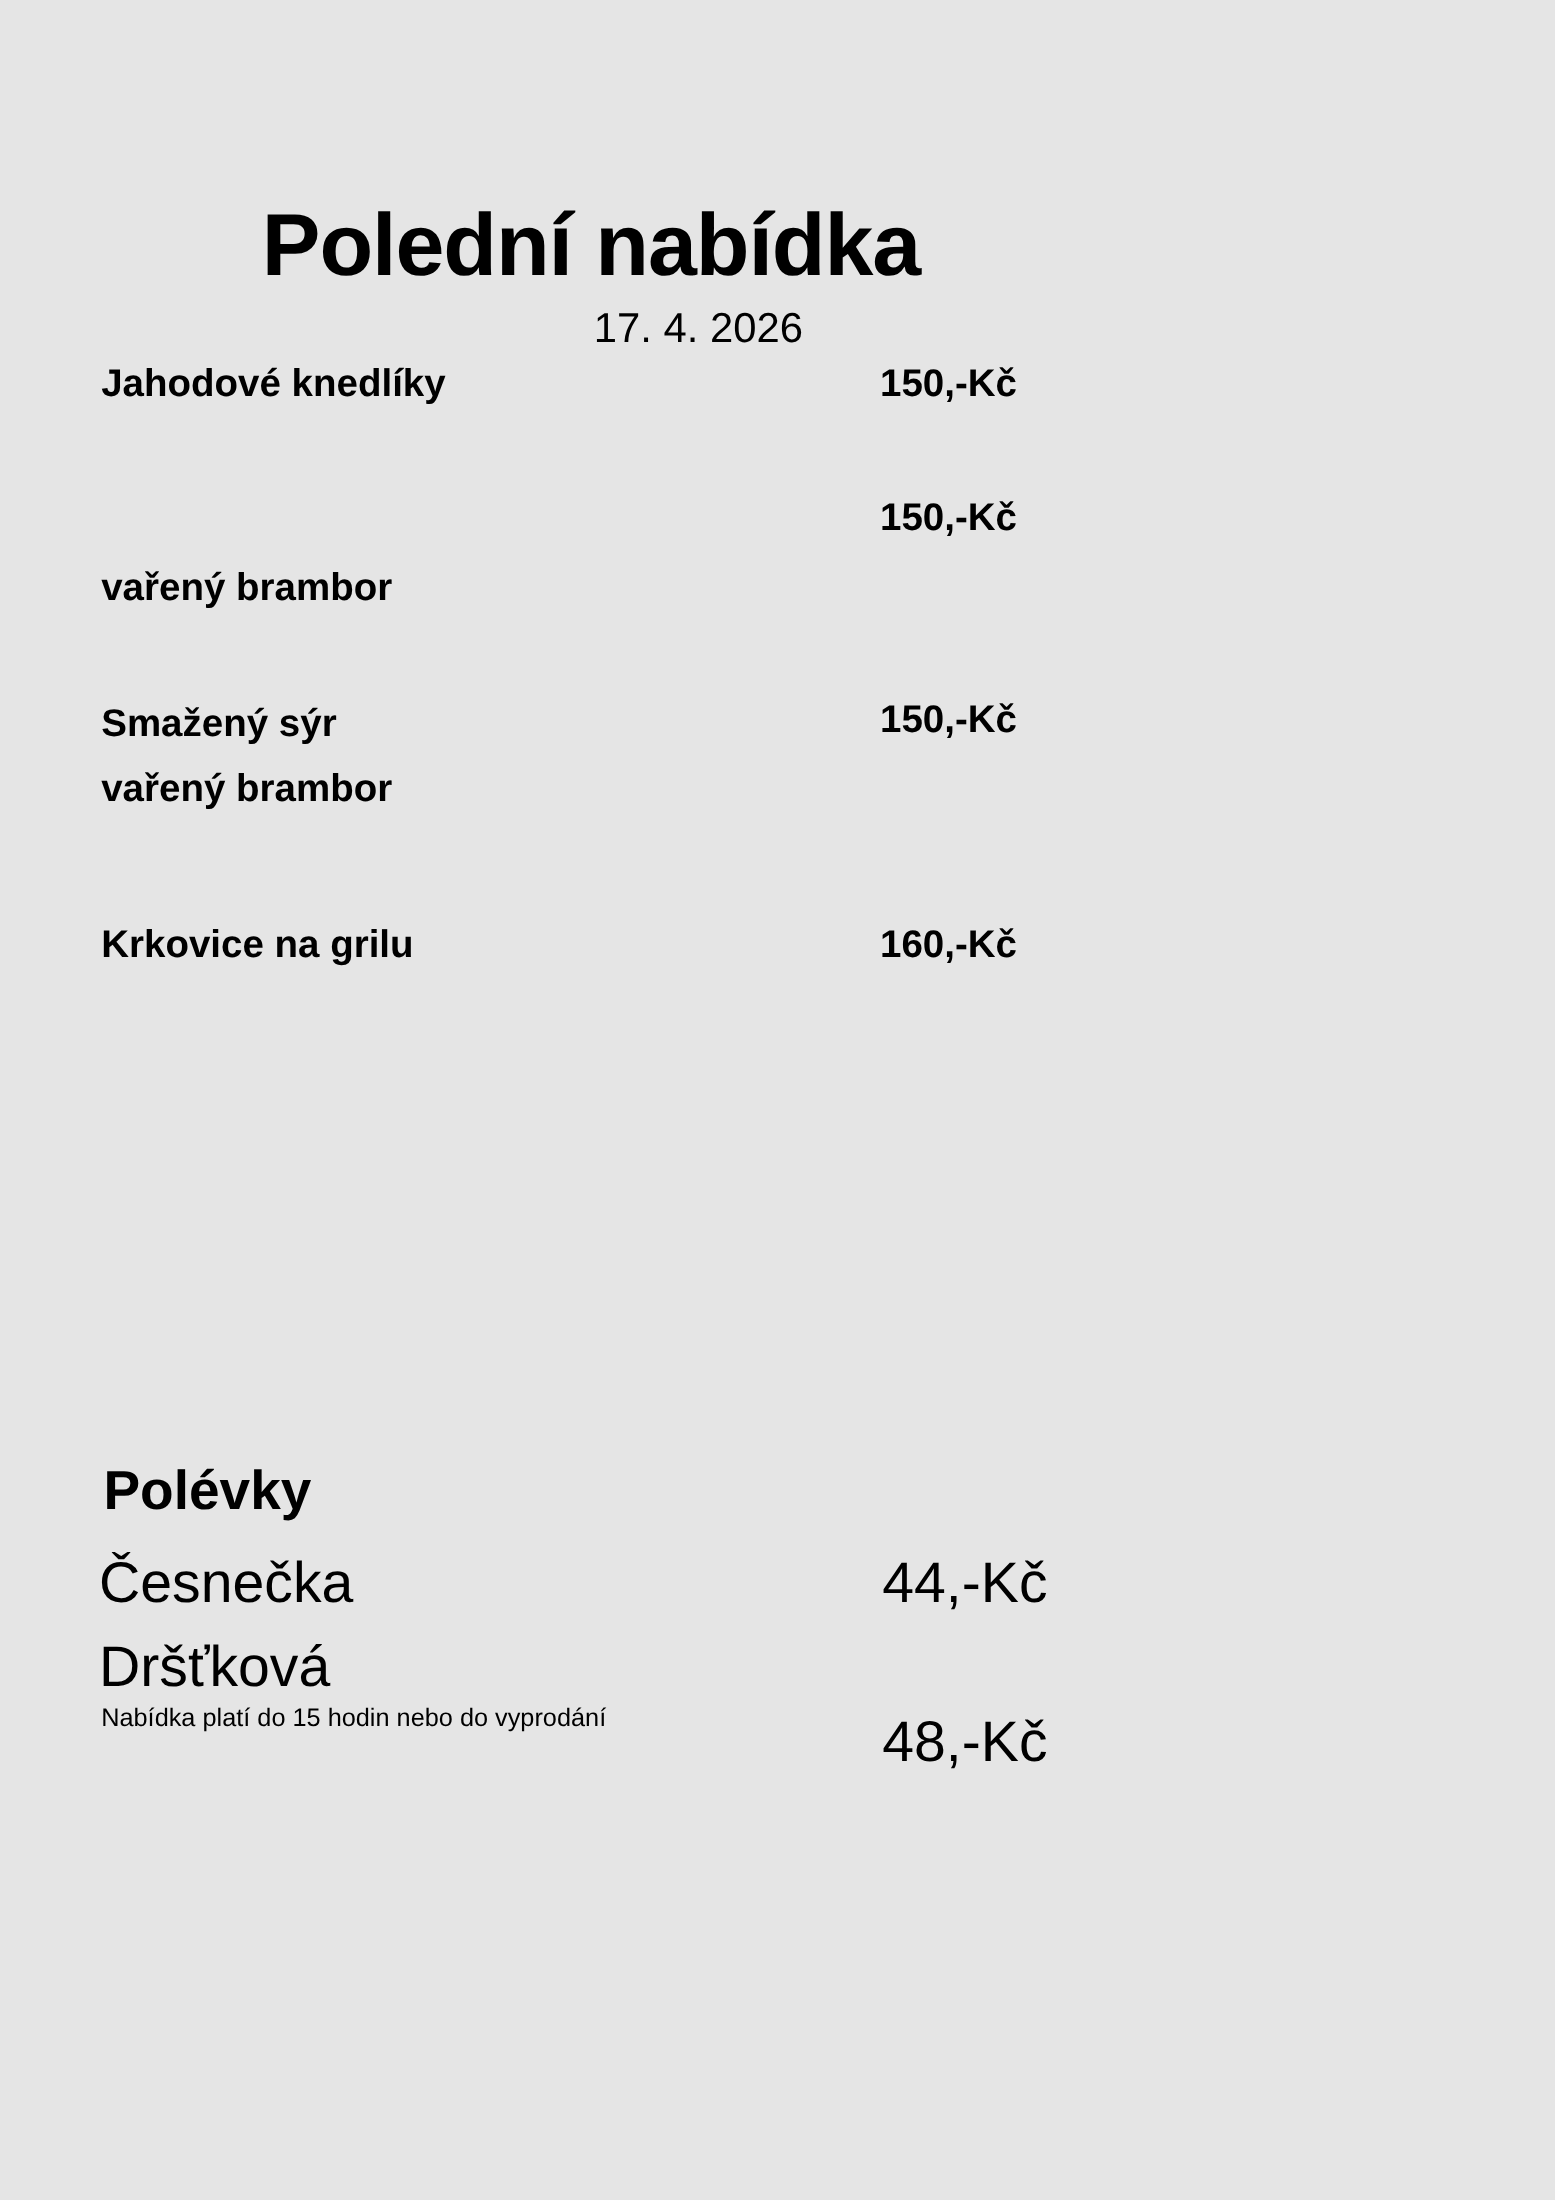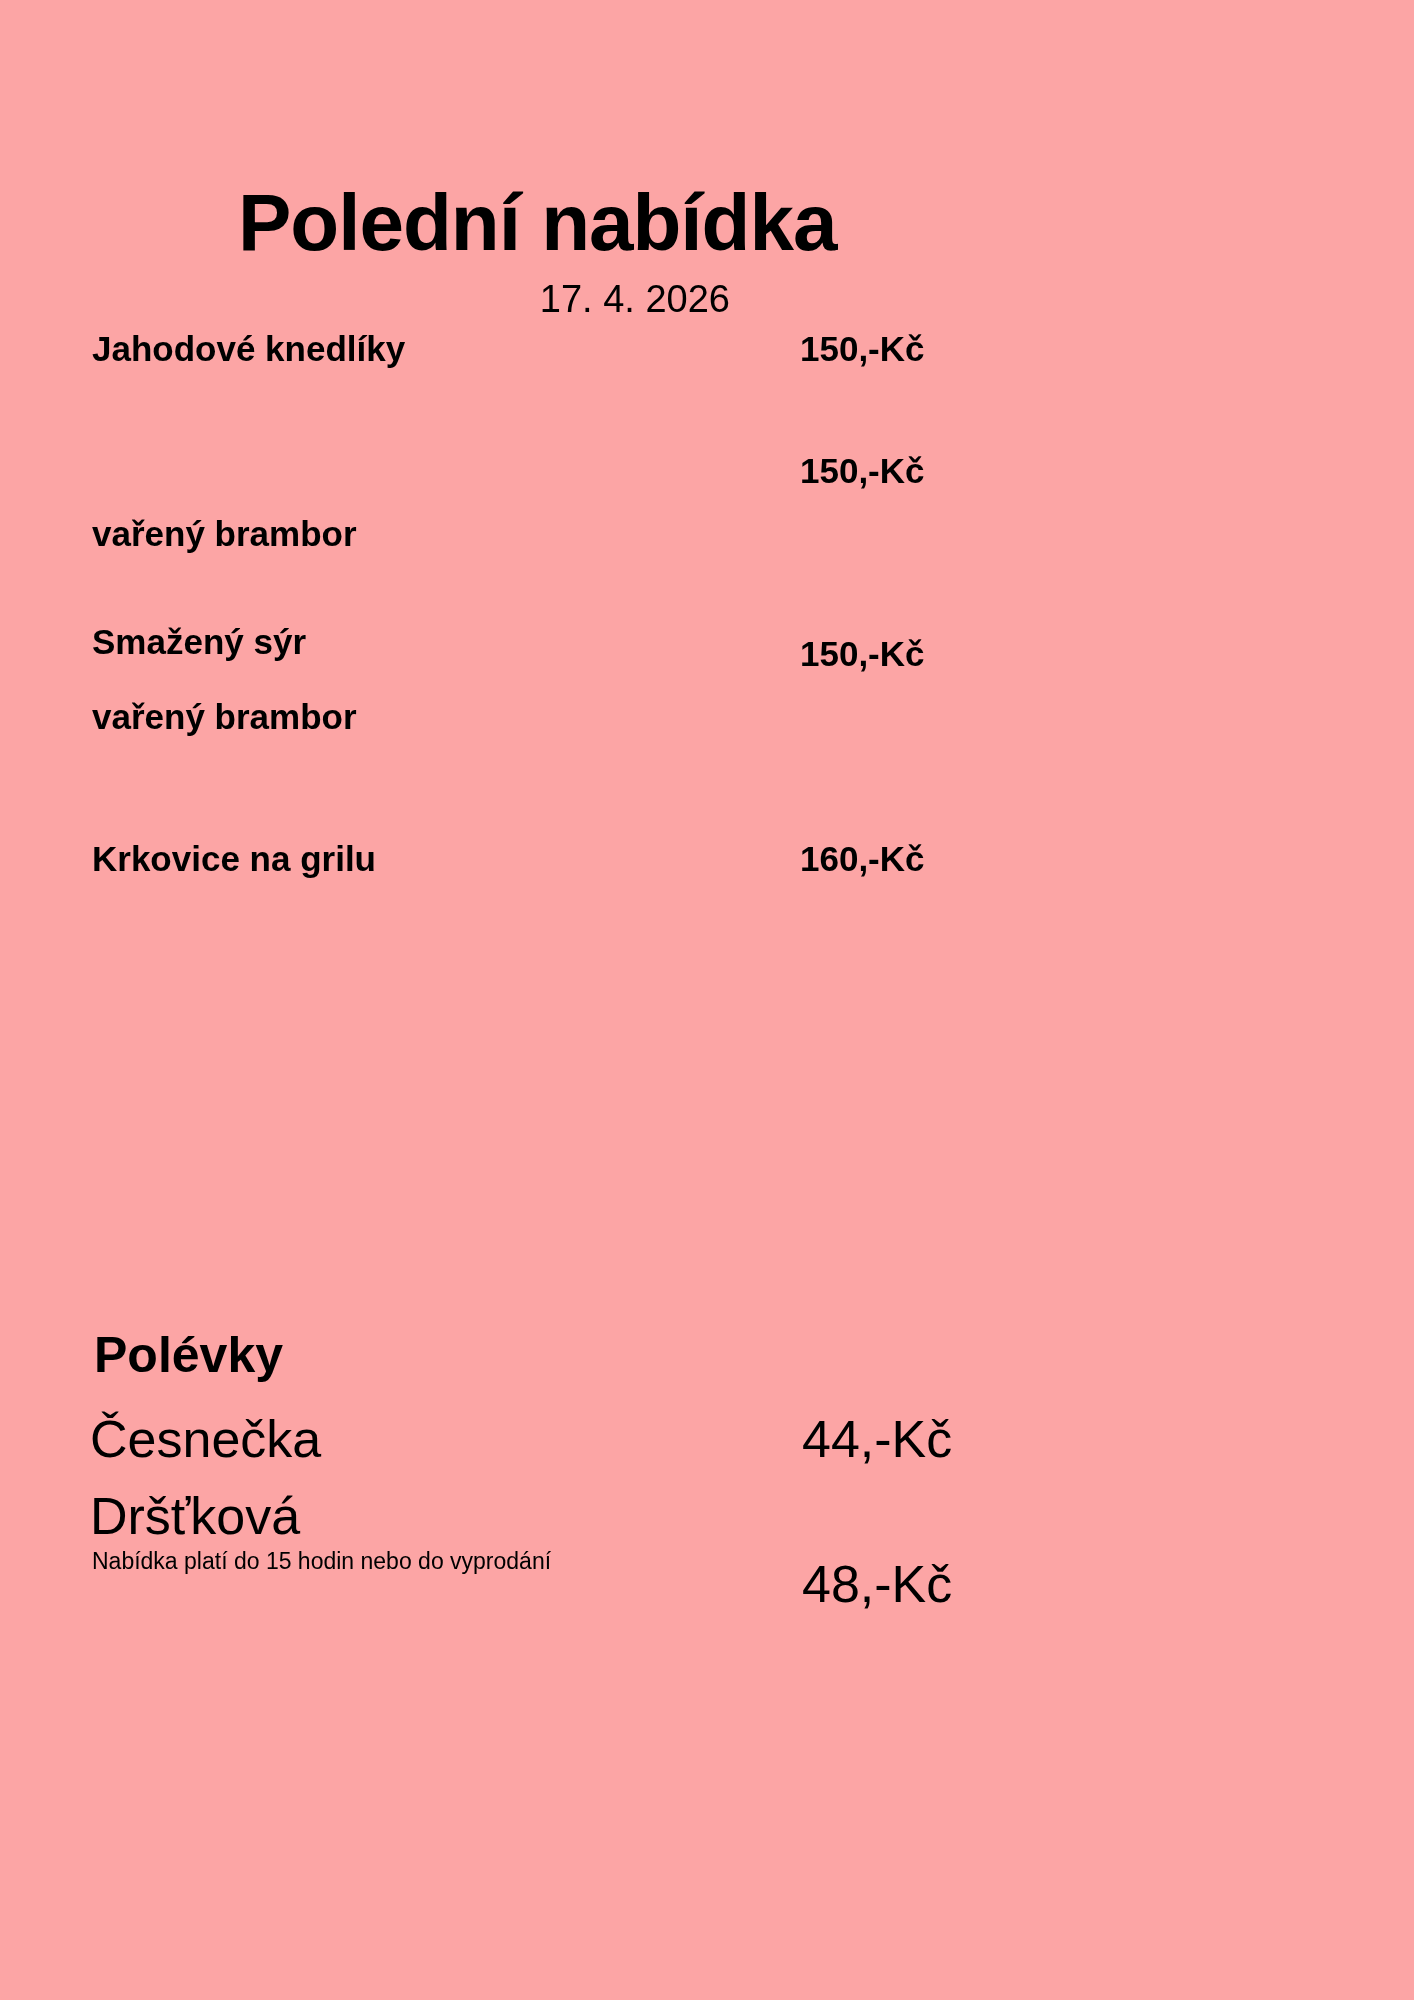--- a/index.html
+++ b/index.html
@@ -5,21 +5,21 @@
 <style>
   html, body {
     margin: 0;
     padding: 0;
     background: #ffffff;
   }
   .page {
     position: relative;
     width: 1414px;
     height: 2000px;
-    background: #fca5a5;
+    background: #e5e5e5;
     color: #000000;
     font-family: "Liberation Sans", sans-serif;
     overflow: hidden;
   }
   .abs { position: absolute; white-space: nowrap; line-height: 1; }
 
   .title {
     left: 238px; top: 183px;
     font-size: 80px;
     font-weight: bold;
@@ -65,21 +65,21 @@
 
   <div class="abs title">Polední nabídka</div>
   <div class="abs date">17. 4. 2026</div>
 
   <div class="abs item-name" style="top:331px">Jahodové knedlíky</div>
   <div class="abs item-price" style="top:331px">150,-Kč</div>
 
   <div class="abs item-price" style="top:453px">150,-Kč</div>
   <div class="abs item-side" style="top:516px">vařený brambor</div>
 
-  <div class="abs item-name" style="top:624px">Smažený sýr</div>
+  <div class="abs item-name" style="top:640px">Smažený sýr</div>
   <div class="abs item-price" style="top:636px">150,-Kč</div>
   <div class="abs item-side" style="top:699px">vařený brambor</div>
 
   <div class="abs item-name" style="top:841px">Krkovice na grilu</div>
   <div class="abs item-price" style="top:841px">160,-Kč</div>
 
   <div class="abs section-heading">Polévky</div>
 
   <div class="abs soup-name" style="top:1413px">Česnečka</div>
   <div class="abs soup-price" style="top:1413px">44,-Kč</div>

